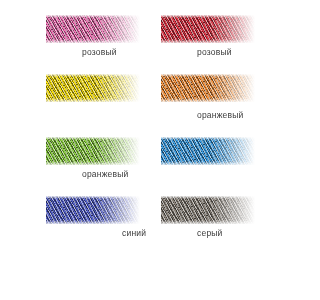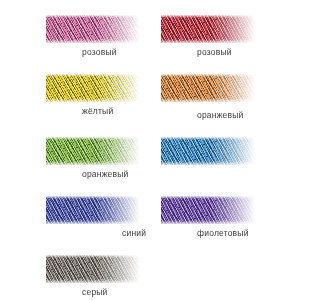--- a/index.html
+++ b/index.html
@@ -111,21 +111,20 @@
       </div>
       <div class="swatch-label" style="color: rgb(59, 59, 59);">розовый</div>
     </div>
     <div class="swatch-cell">
       <div class="swatch-patch" style="background: rgb(246, 223, 18);">
         <div class="layer strokes"></div>
         <div class="layer grain"></div>
         <div class="layer fade"></div>
         <div class="layer edges"></div>
       </div>
-      <div class="swatch-label" style="color: rgb(59, 59, 59);">жёлтый</div>
     </div>
     <div class="swatch-cell">
       <div class="swatch-patch" style="background: rgb(245, 147, 62);">
         <div class="layer strokes"></div>
         <div class="layer grain"></div>
         <div class="layer fade"></div>
         <div class="layer edges"></div>
       </div>
       <div class="swatch-label" style="color: rgb(59, 59, 59); margin-top: 8px;">оранжевый</div>
     </div>
@@ -149,29 +148,20 @@
     <div class="swatch-cell">
       <div class="swatch-patch" style="background: rgb(85, 97, 200);">
         <div class="layer strokes"></div>
         <div class="layer grain"></div>
         <div class="layer fade"></div>
         <div class="layer edges"></div>
       </div>
       <div class="swatch-label" style="color: rgb(59, 59, 59); margin-left: 40px;">синий</div>
     </div>
     <div class="swatch-cell">
-      <div class="swatch-patch" style="background: rgb(123, 82, 196);">
-        <div class="layer strokes"></div>
-        <div class="layer grain"></div>
-        <div class="layer fade"></div>
-        <div class="layer edges"></div>
-      </div>
-      <div class="swatch-label" style="color: rgb(59, 59, 59);">фиолетовый</div>
-    </div>
-    <div class="swatch-cell">
       <div class="swatch-patch" style="background: rgb(138, 130, 121);">
         <div class="layer strokes"></div>
         <div class="layer grain"></div>
         <div class="layer fade"></div>
         <div class="layer edges"></div>
       </div>
       <div class="swatch-label" style="color: rgb(59, 59, 59);">серый</div>
     </div>
   </div>
 

